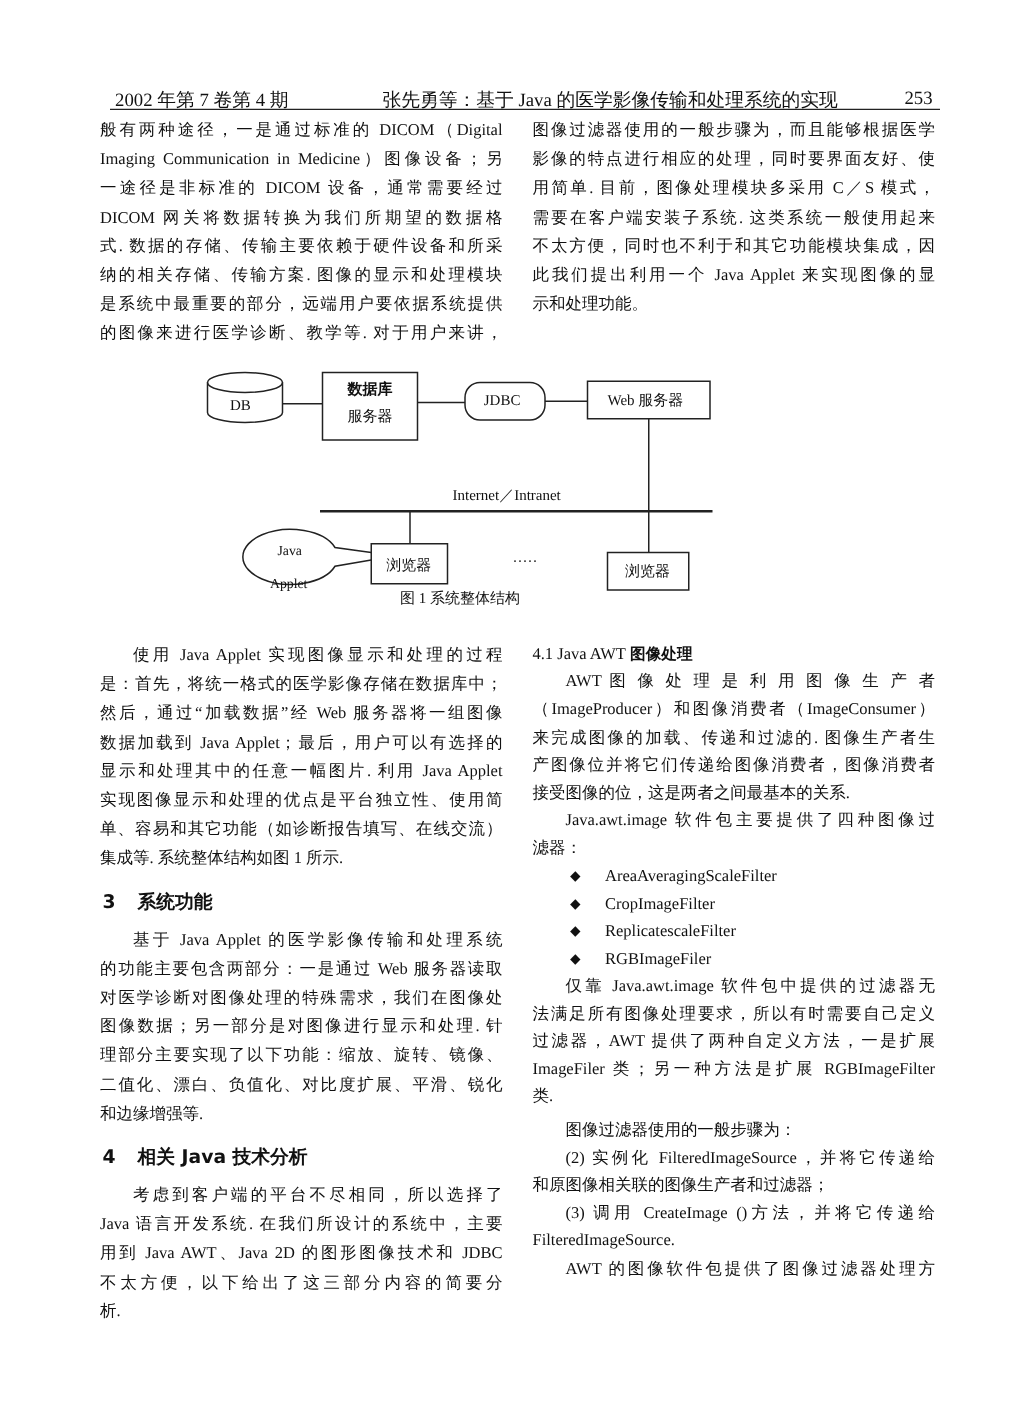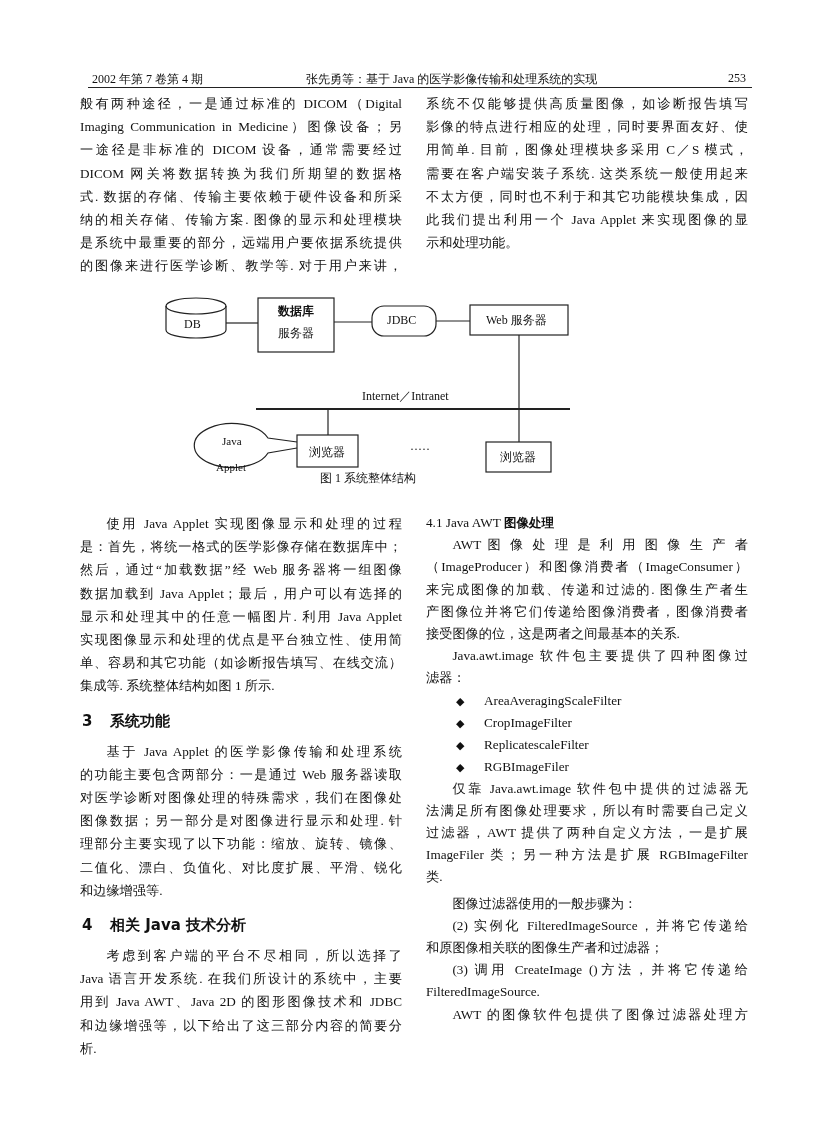--- a/index.html
+++ b/index.html
@@ -3,21 +3,21 @@
   <meta charset="utf-8">
   <style>
     html, body { margin: 0; padding: 0; background: #ffffff; }
     body {
       width: 826px; height: 1122px; position: relative; overflow: hidden;
       font-family: "Liberation Serif", "DejaVu Serif", serif;
       color: #111;
     }
     .header {
       position: absolute; left: 88px; top: 69px; width: 664px; height: 18px;
-      font-size: 12px; border-bottom: 1.5px solid #222;
+      font-size: 15px; border-bottom: 1.5px solid #222;
     }
     .header .left { position: absolute; left: 4px; top: 2px; }
     .header .center { position: absolute; left: 218px; top: 2px; }
     .header .right { position: absolute; right: 6px; top: 2px; }
 
     .col { position: absolute; font-size: 13.2px; line-height: 23.2px; text-align: justify; }
     .col-left { left: 80px; width: 322px; }
     .col-right { left: 426px; width: 322px; }
     .line { display: block; text-align: justify; text-align-last: justify; white-space: nowrap; }
     .line.last { text-align-last: left; }
@@ -56,21 +56,21 @@
   <span class="line">Imaging Communication in Medicine）图像设备；另</span>
   <span class="line">一途径是非标准的 DICOM 设备，通常需要经过</span>
   <span class="line">DICOM 网关将数据转换为我们所期望的数据格</span>
   <span class="line">式. 数据的存储、传输主要依赖于硬件设备和所采</span>
   <span class="line">纳的相关存储、传输方案. 图像的显示和处理模块</span>
   <span class="line">是系统中最重要的部分，远端用户要依据系统提供</span>
   <span class="line">的图像来进行医学诊断、教学等. 对于用户来讲，</span>
 </div>
 
 <div class="col col-right" style="top:92px;">
-  <span class="line">系统不仅能够提供高质量图像，如诊断报告填写</span>
+  <span class="line">图像过滤器使用的一般步骤为，而且能够根据医学</span>
   <span class="line">影像的特点进行相应的处理，同时要界面友好、使</span>
   <span class="line">用简单. 目前，图像处理模块多采用 C／S 模式，</span>
   <span class="line">需要在客户端安装子系统. 这类系统一般使用起来</span>
   <span class="line">不太方便，同时也不利于和其它功能模块集成，因</span>
   <span class="line">此我们提出利用一个 Java Applet 来实现图像的显</span>
   <span class="line last">示和处理功能。</span>
 </div>
 
 <div class="figure">
   <svg width="440" height="205" viewBox="0 0 440 205">
@@ -143,21 +143,21 @@
     <span class="line last">和边缘增强等.</span>
   </div>
 
   <h3 class="sec-heading" style="margin-top:6px;">
     <span class="num">4</span><span>相关 Java 技术分析</span>
   </h3>
   <div>
     <span class="line" style="padding-left:2em; box-sizing:border-box;">考虑到客户端的平台不尽相同，所以选择了</span>
     <span class="line">Java 语言开发系统. 在我们所设计的系统中，主要</span>
     <span class="line">用到 Java AWT、Java 2D 的图形图像技术和 JDBC</span>
-    <span class="line">和边缘增强等，以下给出了这三部分内容的简要分</span>
+    <span class="line">不太方便，以下给出了这三部分内容的简要分</span>
     <span class="line last">析.</span>
   </div>
 </div>
 
 <div class="col col-right" style="top:512px; line-height:22.2px;">
   <div class="sub-heading">
     <span>4.1 Java AWT</span>&nbsp;<span class="b">图像处理</span>
   </div>
   <div>
     <span class="line" style="padding-left:2em; box-sizing:border-box;">AWT 图 像 处 理 是 利 用 图 像 生 产 者</span>

